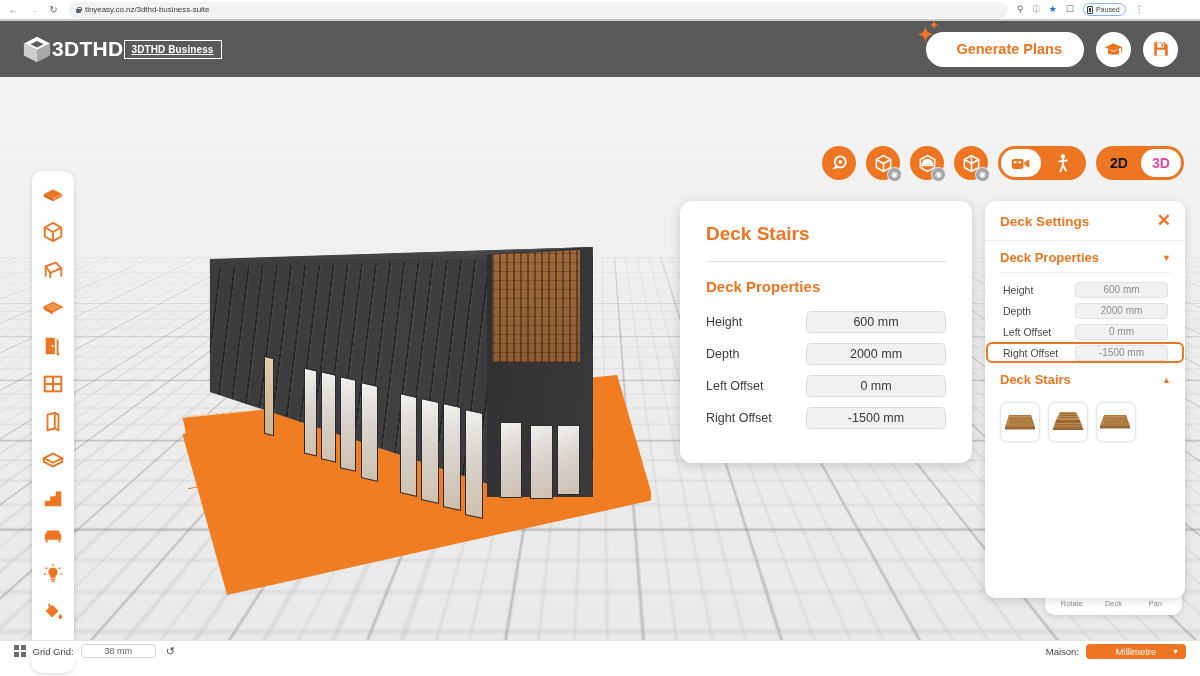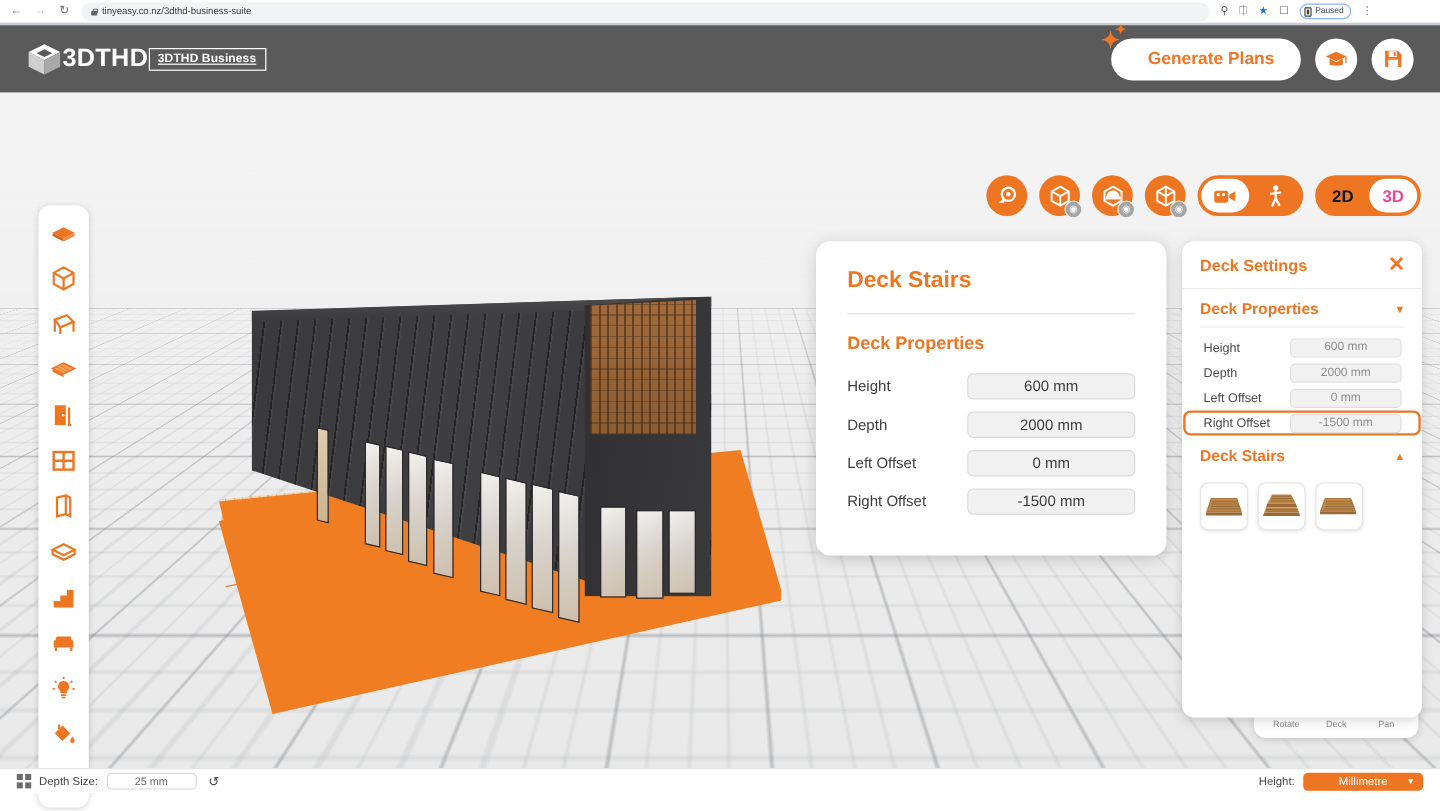--- a/index.html
+++ b/index.html
@@ -665,25 +665,25 @@
     </div>
   </div>
 
   <div class="status-bar">
     <span class="grid-glyph">
         <i></i>
         <i></i>
         <i></i>
         <i></i>
       </span>
-    <span class="sb-label">Depth Size:</span>
-    <span class="sb-field">25 mm</span>
+    <span class="sb-label">Grid Grid:</span>
+    <span class="sb-field">38 mm</span>
     <span class="sb-reset">↺</span>
     <div class="sb-right">
-      <span class="sb-label">Height:</span>
+      <span class="sb-label">Maison:</span>
       <div class="sys-select">
         <span>Millimetre</span>
         <span class="sys-caret">▼</span>
       </div>
     </div>
   </div>
 
 </div>
 
 </body></html>

